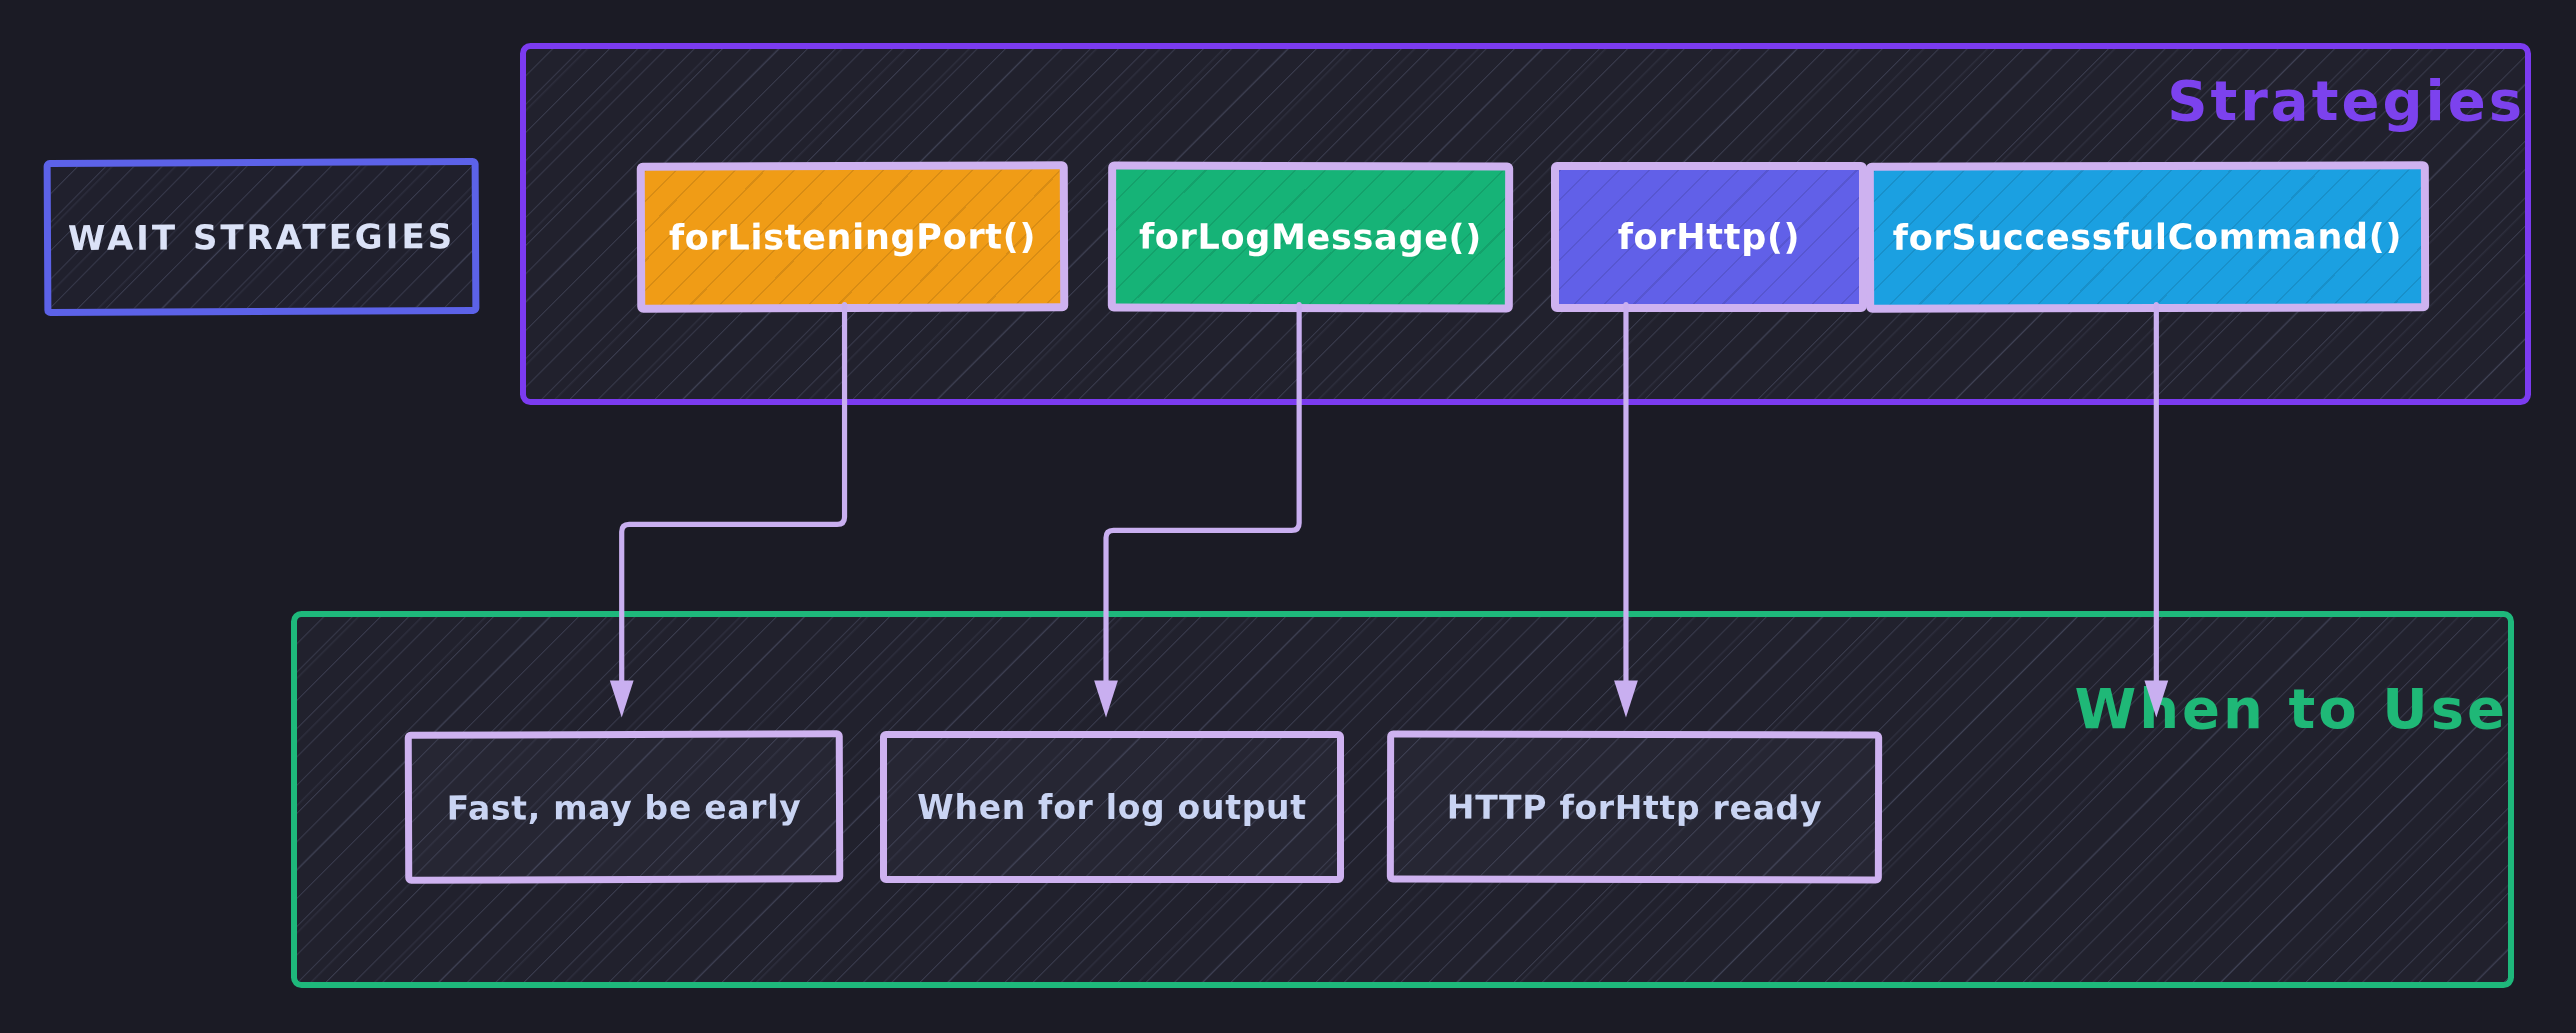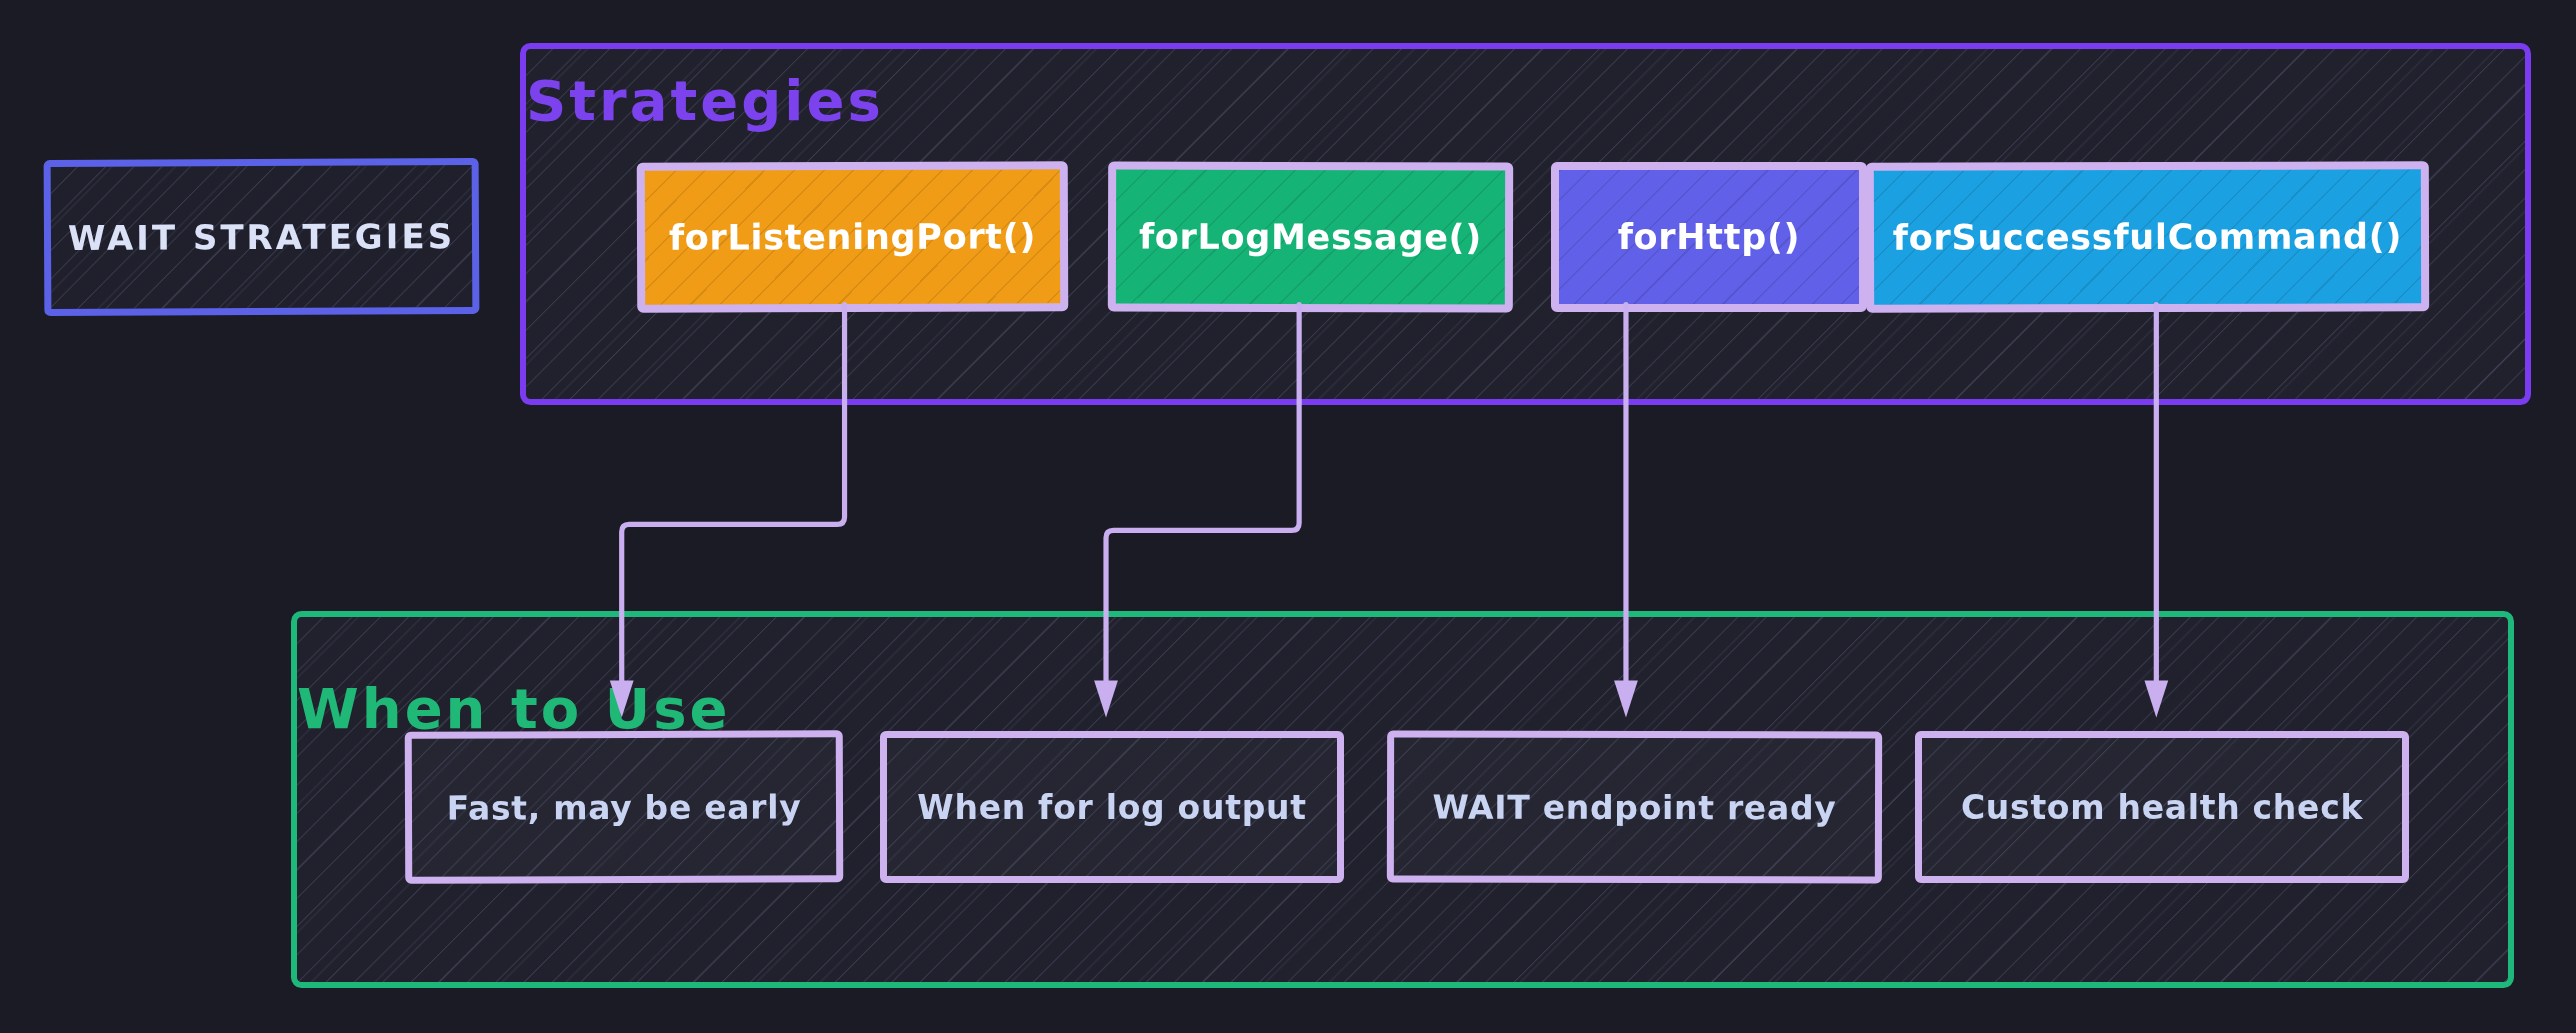--- a/index.html
+++ b/index.html
@@ -24,21 +24,21 @@
   }
   .group-strategies{
     left:520px;top:43px;width:2011px;height:362px;
     border:6.7px solid #7b3bf0;
   }
   .group-when{
     left:291px;top:611px;width:2223px;height:377px;
     border:6.7px solid #1eb87b;
   }
   .section-title{
-    position:absolute;left:0;right:0;top:19.3px;text-align:left;
+    position:absolute;left:0;right:0;top:19.3px;text-align:right;
     font-size:56px;font-weight:600;letter-spacing:3px;
   }
   .group-strategies .section-title{color:#7c42ee;}
   .group-when .section-title{color:#1fb877;margin-top:40px;}
 
   .node{
     position:absolute;box-sizing:border-box;
     display:flex;align-items:center;justify-content:center;
     border-radius:6px;font-weight:700;text-align:center;
   }
@@ -102,24 +102,21 @@
   <div class="group group-when hatch">
     <div class="section-title">When to Use</div>
 
     <div class="node usage-node hatch u1">
       <span>Fast, may be early</span>
     </div>
     <div class="node usage-node hatch u2">
       <span>When for log output</span>
     </div>
     <div class="node usage-node hatch u3">
-      <span>WAIT endpoint ready</span>
-    </div>
-    <div class="node usage-node hatch u4">
-      <span>Custom health check</span>
+      <span>HTTP forHttp ready</span>
     </div>
   </div>
 
   <svg id="arrows" viewBox="0 0 3468 1392">
     <g stroke="#c9aff0" stroke-width="7" fill="none" stroke-linecap="round">
       <path d="M 1137 410 L 1137 696 Q 1137 706 1127 706 L 847 706 Q 837 706 837 716 L 837 918"></path>
       <path d="M 1749 410 L 1749 704 Q 1749 714 1739 714 L 1499 714 Q 1489 714 1489 724 L 1489 918"></path>
       <path d="M 2189 410 L 2189 918"></path>
       <path d="M 2903 410 L 2903 918"></path>
     </g>

